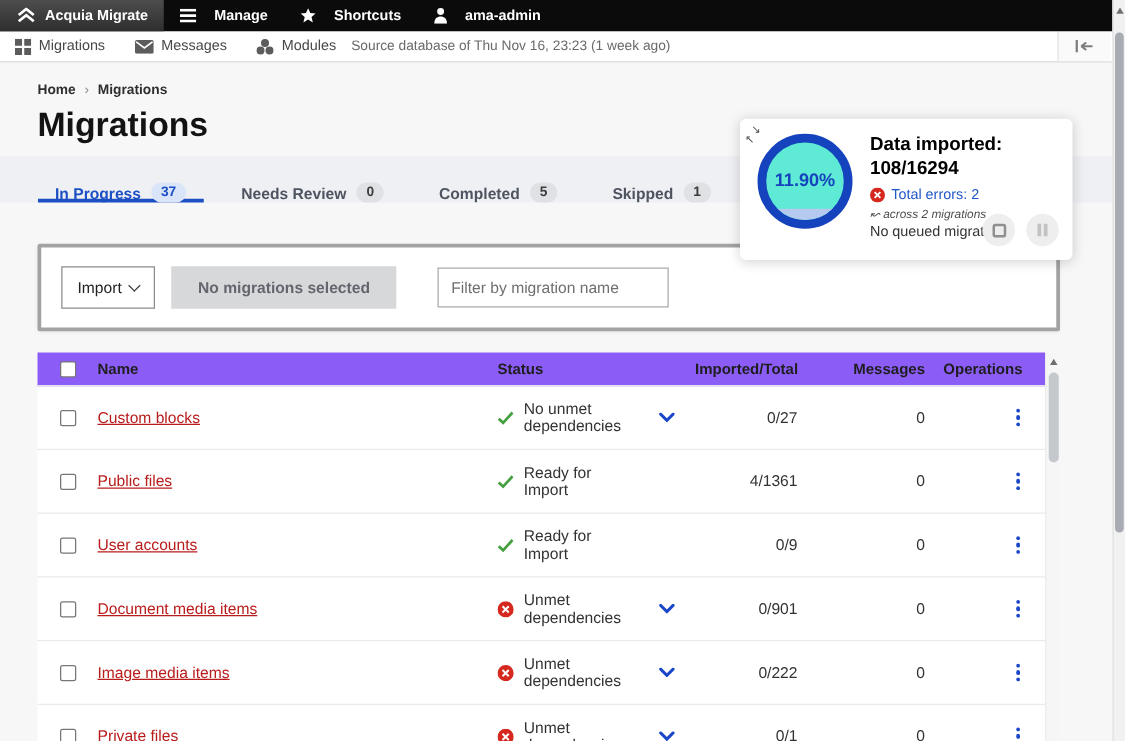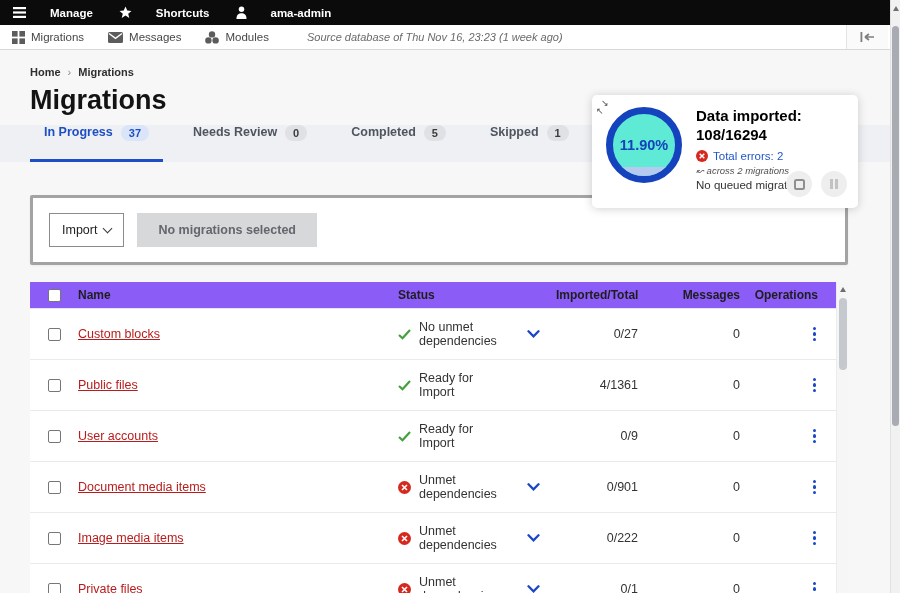--- a/index.html
+++ b/index.html
@@ -4,44 +4,44 @@
 <style>
   * { margin:0; padding:0; box-sizing:border-box; }
   html,body { width:900px; height:593px; overflow:hidden; background:#f7f7f8;
     font-family:"Liberation Sans", sans-serif; }
 
   
   .topbar { position:absolute; top:0; left:0; right:10px; height:25px; background:#0b0b0b;
     display:flex; align-items:stretch; color:#fff; z-index:30; }
   .brand { display:flex; align-items:center; gap:7px; padding:0 13px;
     background:linear-gradient(180deg,#4d4d4d,#2e2e2e); font-size:11.5px; font-weight:bold; }
-  .topbar-item { display:flex; align-items:center; gap:24px; padding:0 13px;
+  .topbar-item { display:flex; align-items:center; gap:14px; padding:0 13px;
     font-size:11.5px; font-weight:bold; cursor:pointer; }
 
   
   .toolbar { position:absolute; top:25px; left:0; right:10px; height:25px; background:#fff;
     border-bottom:1px solid #d8d8d8; display:flex; align-items:center; z-index:29; }
   .toolbar-item { display:flex; align-items:center; gap:6px; padding:0 12px;
     font-size:11.5px; color:#474747; cursor:pointer; }
-  .source-note { font-style:italic; color:#6a6a6a; font-size:11px; margin-left:26px; }
+  .source-note { color:#6a6a6a; font-size:11px; }
   .toolbar-collapse { position:absolute; right:2px; top:0; height:24px; width:42px;
     background:#fafafa; border-left:1px solid #e4e4e4; display:flex; align-items:center;
     justify-content:center; cursor:pointer; }
 
   
   .page { position:absolute; top:50px; left:0; right:10px; bottom:0; background:#f7f7f8; }
   .breadcrumb { padding:16px 0 0 30px; font-size:11px; font-weight:bold; color:#2f2f2f;
     display:flex; gap:7px; align-items:center; }
   .crumb-sep { color:#8a8a8a; font-weight:normal; }
   .breadcrumb a { color:#2f2f2f; text-decoration:none; }
   h1.page-title { margin:7px 0 0 30px; font-size:27px; font-weight:800; color:#131313; }
 
   
   .tabs { margin-top:9px; height:37px; background:#eef0f3; display:flex; padding-left:30px; }
-  .tab { display:flex; align-items:flex-start; gap:8px; padding:0 14px; font-size:12.5px;
+  .tab { display:flex; align-items:flex-end; gap:8px; padding:0 14px; font-size:12.5px;
     font-weight:bold; color:#4f5560; cursor:pointer; margin-right:16px; }
   .tab .tab-badge { background:#e0e1e4; color:#3c3c3c; border-radius:10px; padding:2px 8px;
     font-size:11px; }
   .tab.active { color:#1d4fc4; box-shadow:inset 0 -3px 0 #1d4fc4; }
   .tab.active .tab-badge { background:#dbe5f9; color:#1d4fc4; }
 
   
   .filter-card { margin:33px 42px 0 30px; background:#fff; border:3px solid #a3a3a3;
     border-radius:2px; box-shadow:0 1px 3px rgba(0,0,0,.05); height:70px;
     display:flex; align-items:center; padding:0 16px; }
@@ -120,20 +120,29 @@
   .stop-glyph { width:11px; height:11px; border:2px solid #8f8f8f; border-radius:2.5px; }
   .pause-glyph { display:flex; gap:2.5px; }
   .pause-glyph i { width:3px; height:10px; background:#c2c2c2; display:block; }
 
   svg { display:block; }
 </style>
 </head>
 <body>
 
 <div class="topbar">
+  <div class="brand">
+    <span>
+      <svg width="16" height="13" viewBox="0 0 16 13">
+          <path d="M2 6 L8 1.2 L14 6" stroke="#fff" stroke-width="2.2" fill="none"></path>
+          <path d="M2 11 L8 6.2 L14 11" stroke="#fff" stroke-width="2.2" fill="none"></path>
+        </svg>
+    </span>
+    <span>Acquia Migrate</span>
+  </div>
   <div class="topbar-item">
     <span>
       <svg width="13" height="11" viewBox="0 0 13 11">
           <rect y="0" width="13" height="2.2" fill="#fff"></rect>
           <rect y="4.4" width="13" height="2.2" fill="#fff"></rect>
           <rect y="8.8" width="13" height="2.2" fill="#fff"></rect>
         </svg>
     </span>
     <span>Manage</span>
   </div>
@@ -230,20 +239,21 @@
       <span class="tab-badge">0</span>
     </div>
   </div>
 
   <div class="filter-card">
     <button class="btn-import">
       <span>Import</span>
       <span class="chev-sm"></span>
     </button>
     <button class="btn-disabled">No migrations selected</button>
+    <input class="filter-input" type="text" placeholder="Filter by migration name" style="">
   </div>
 
   <div class="table-card">
     <div class="tbl-inner">
 
       <div class="tr head">
         <div class="cell-check">
             <span class="checkbox"></span>
           </div>
         <div>Name</div>

